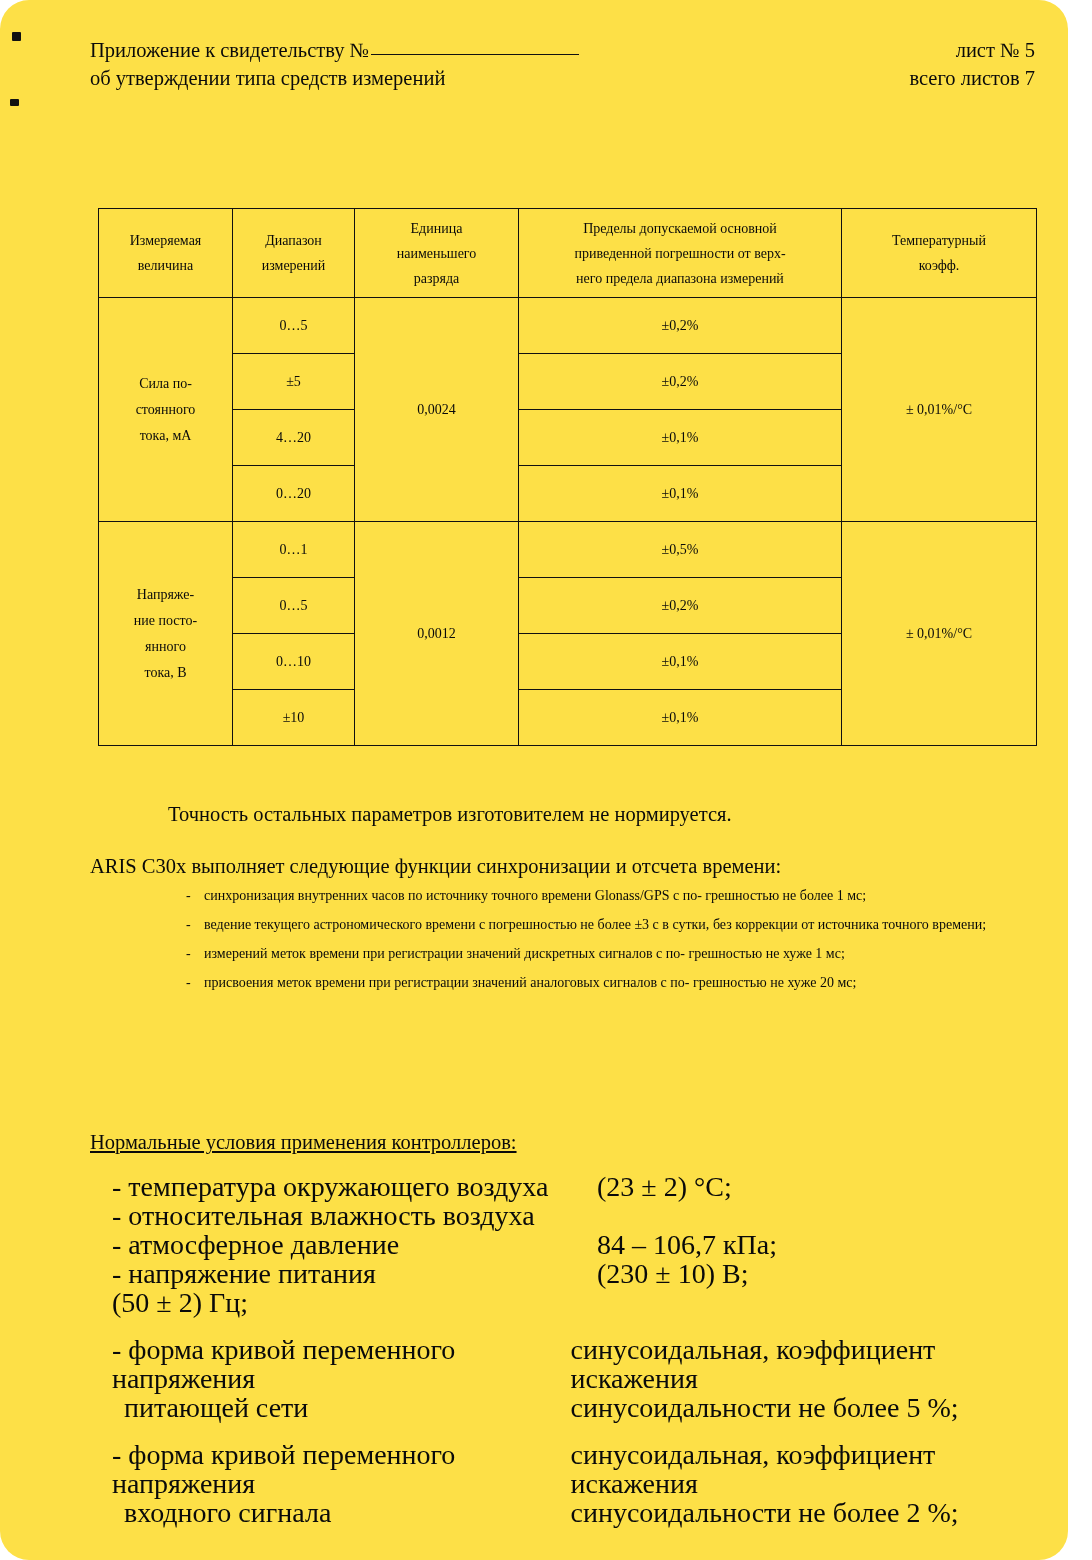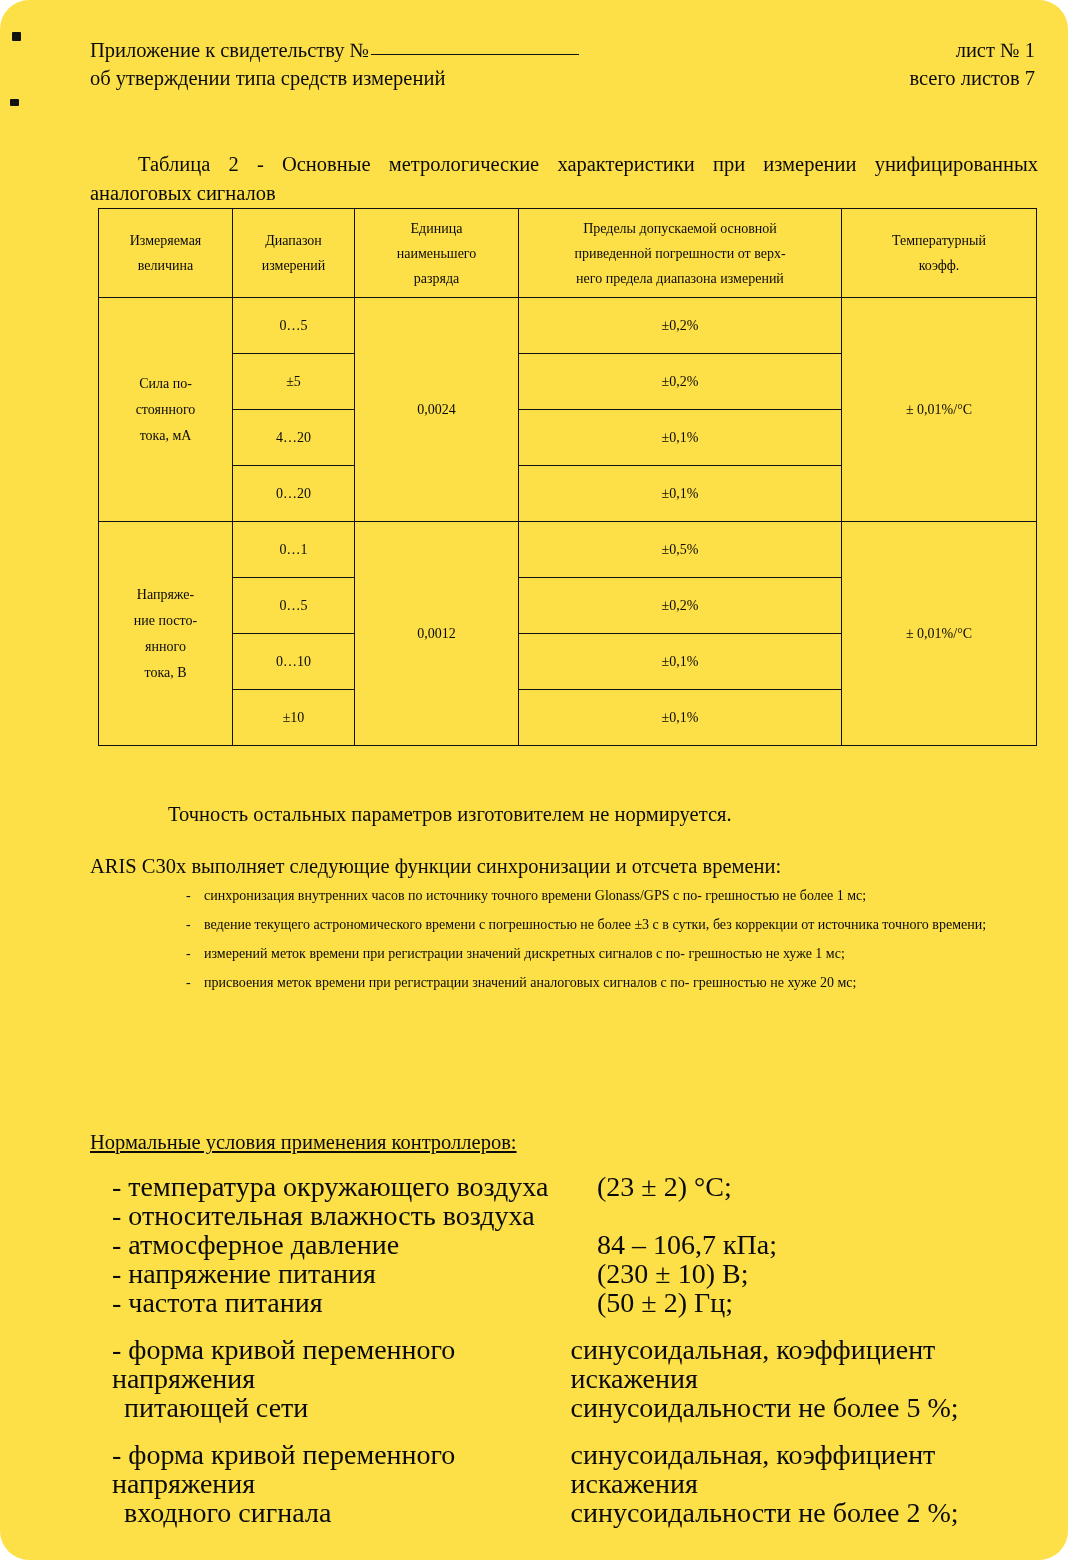--- a/index.html
+++ b/index.html
@@ -170,26 +170,25 @@
 
   <span class="artifact" id="art1"></span>
   <span class="artifact" id="art2"></span>
 
   <div id="doc-header">
     <div class="left-block">
       <span class="hdr-line"><span>Приложение к свидетельству №</span><span class="blank-rule"></span></span>
       <span class="hdr-line">об утверждении типа средств измерений</span>
     </div>
     <div class="right-block">
-      <span class="hdr-line">лист № 1</span>
+      <span class="hdr-line">лист № 5</span>
       <span class="hdr-line">всего листов 7</span>
     </div>
   </div>
 
-  <div id="table-caption">Таблица 2 - Основные метрологические характеристики при измерении унифицированных аналоговых сигналов</div>
 
   <table id="metro-table">
     <colgroup>
       <col class="col-a">
         <col class="col-b">
         <col class="col-c">
         <col class="col-d">
         <col class="col-e">
     </colgroup>
     <thead>
@@ -306,21 +305,20 @@
     </div>
     <div class="cond-row">
       <span class="label">- атмосферное давление</span>
       <span class="value">84 – 106,7 кПа;</span>
     </div>
     <div class="cond-row">
       <span class="label">- напряжение питания</span>
       <span class="value">(230 ± 10) В;</span>
     </div>
     <div class="cond-row">
-      <span class="label">- частота питания</span>
       <span class="value">(50 ± 2) Гц;</span>
     </div>
 
     <div class="cond-gap"></div>
 
     <div class="cond-row wide">
       <span class="label">
         <span>- форма кривой переменного напряжения</span>
         <span class="sub">питающей сети</span>
       </span>

